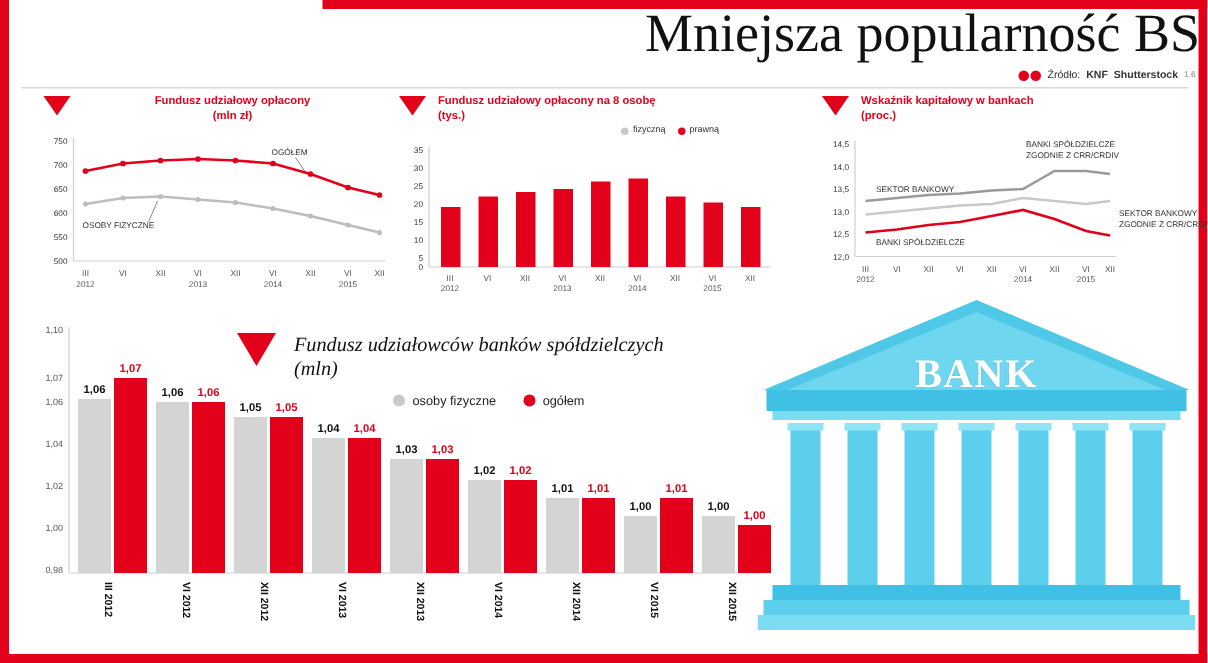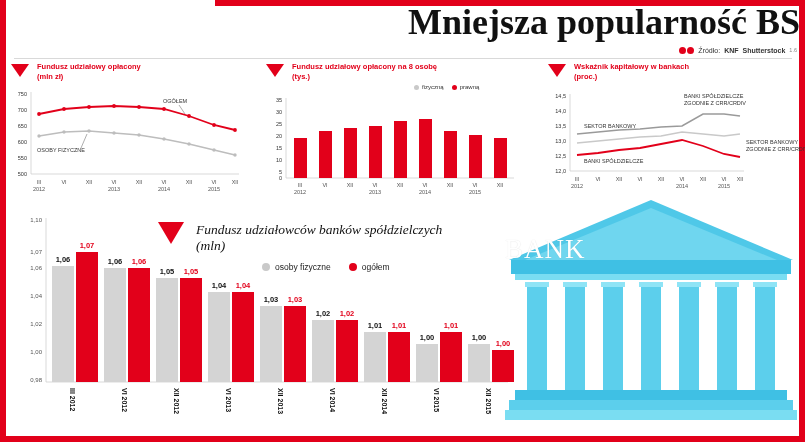--- a/index.html
+++ b/index.html
@@ -19,21 +19,21 @@
   .edge-top { position:absolute; left:0; top:0; width:805px; height:6px; background:#e2001a; }
   .edge-bottom { position:absolute; left:0; bottom:0; width:805px; height:6px; background:#e2001a; }
   .edge-left { position:absolute; left:0; top:0; width:6px; height:442px; background:#e2001a; }
   .edge-right { position:absolute; right:0; top:0; width:6px; height:442px; background:#e2001a; }
   .edge-top-white { position:absolute; left:0; top:0; width:215px; height:6px; background:#fff; }
 
   
   .headline {
     position:absolute; left:210px; top:2px; width:590px; height:40px;
     font-family:"Liberation Serif", serif;
-    font-weight:bold; font-size:36px; color:#111;
+    font-weight:normal; font-size:36px; color:#111;
     text-align:right; line-height:40px; white-space:nowrap;
   }
   .source-bar {
     position:absolute; right:8px; top:44px; height:12px;
     display:flex; align-items:center; gap:4px;
     font-size:7px; color:#444;
   }
   .src-dot { width:7px; height:7px; border-radius:50%; background:#e2001a; display:inline-block; }
   .src-dot2 { width:7px; height:7px; border-radius:50%; background:#e2001a; display:inline-block; margin-left:-3px; }
   .src-txt { font-size:7px; color:#333; }
@@ -72,22 +72,22 @@
   .big-legend .dot { width:8px; height:8px; }
 
   .vlabel { font-size:6px; fill:#555; }
   .barlbl-red { font-size:7.5px; font-weight:bold; fill:#e2001a; }
   .barlbl-dark { font-size:7.5px; font-weight:bold; fill:#111; }
   .xcat { font-size:7px; fill:#111; font-weight:bold; }
 
   
   .bank-wrap { position:absolute; left:505px; top:198px; width:292px; height:238px; }
   .bank-text {
-    position:absolute; left:0; top:36px; width:292px; 
-    font-family:"Liberation Serif", serif; font-weight:normal; font-size:27px;
+    position:absolute; left:0; top:36px; width:292px; text-align:center;
+    font-family:"Liberation Serif", serif; font-weight:bold; font-size:27px;
     color:#ffffff; letter-spacing:1px;
     text-shadow: 0 0 1px rgba(0,0,0,0.15);
   }
   .tiny-note { font-size:5.5px; fill:#333; }
 </style>
 </head>
 <body>
 
 <div class="page">
 
@@ -103,21 +103,21 @@
     <span class="src-dot"></span>
     <span class="src-dot2"></span>
     <span class="src-txt">Źródło:</span>
     <span class="src-txt src-bold">KNF</span>
     <span class="src-txt src-bold">Shutterstock</span>
     <span class="src-small">1.6</span>
   </div>
 
   <div class="rule"></div>
 
-  <div class="panel" style="left:7px; top:62px; width:240px; height:128px;">
+  <div class="panel" style="left:25px; top:62px; width:240px; height:128px;text-align:center;">
     <div style="position:absolute; left:4px; top:2px;">
       <div class="arrow-down"></div>
     </div>
     <div class="panel-title" style="position:absolute; left:30px; top:0px; width:200px;">
       <span>Fundusz udziałowy opłacony</span><br>
       <span>(mln zł)</span>
     </div>
 
     <svg width="240" height="108" style="position:absolute; left:0; top:22px;">
 

